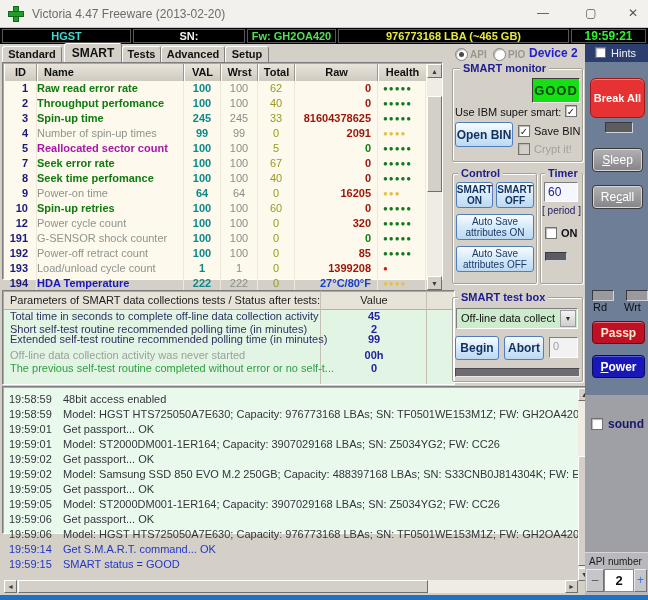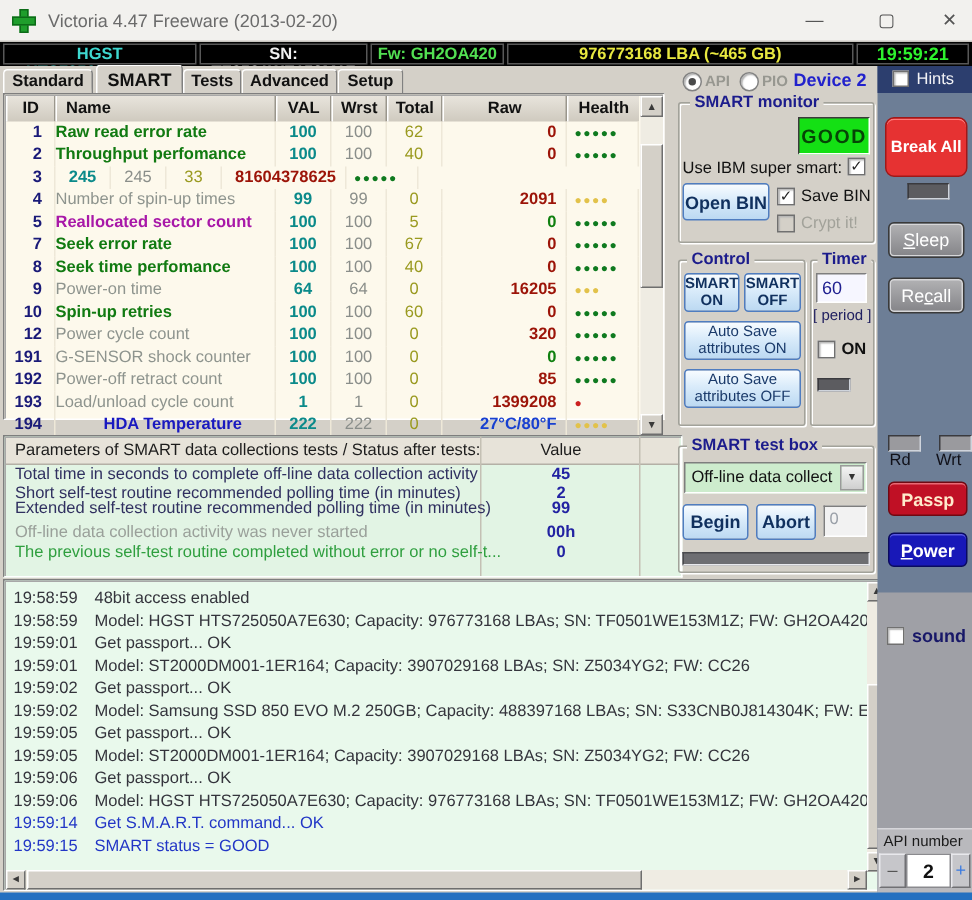--- a/index.html
+++ b/index.html
@@ -61,21 +61,21 @@
   
   .params{left:2px;top:290px;width:453px;height:95px;background:#e2f4e4;}
   .phead{position:absolute;left:1px;top:1px;width:449px;height:17px;background:#e7e3d9;border-bottom:1px solid #b4b0a6;}
   .phead .pl{position:absolute;left:6px;top:2px;font-size:11px;color:#1c1c1c;}
   .pvcol{position:absolute;top:0;height:100%;border-left:1px solid #c4c0b4;}
   .prow{position:absolute;left:1px;width:449px;height:13px;padding-left:42px;}
   .prow .lab{position:absolute;left:6px;top:0;font-size:11px;line-height:13px;white-space:nowrap;}
   .prow .val{position:absolute;left:317px;width:106px;text-align:center;font-size:11px;line-height:13px;color:#2222a2;font-weight:bold;}
   .p-norm{color:#303060;} .p-gray{color:#9aa09a;} .p-green{color:#2f9f3f;}
   
-  .log{left:2px;top:386px;width:590px;height:208px;background:#e9f9ec;}
+  .log{left:2px;top:386px;width:590px;height:148px;background:#e9f9ec;}
   .logline{position:absolute;font-size:11px;white-space:nowrap;line-height:14px;}
   .lt{position:absolute;left:6px;}
   .lm{position:absolute;left:60px;}
   .l-norm{color:#34343c;} .l-blue{color:#2236c6;}
   
   .grp{border:1px solid #a2a29a;border-radius:2px;box-shadow:inset 1px 1px 0 #ffffff,1px 1px 0 #ffffff;}
   .grp-label{position:absolute;font-size:11px;font-weight:bold;color:#1c1c8c;background:#d4d0c8;padding:0 3px;z-index:3;}
   
   .xpbtn{background:linear-gradient(#f8fcff,#d9ebfa 45%,#bcd9f2);border:1px solid #4f7dc0;border-radius:3px;
          color:#10305e;font-weight:bold;text-align:center;display:flex;align-items:center;justify-content:center;cursor:default;}
@@ -154,20 +154,21 @@
           <span class="td c-id" style="width: 33px;">2</span>
           <span class="td c-green" style="width: 147px;">Throughput perfomance</span>
           <span class="td c-val" style="width: 37px;">100</span>
           <span class="td c-wrst" style="width: 37px;">100</span>
           <span class="td c-tresh" style="width: 37px;">40</span>
           <span class="td c-raw-red" style="width: 83px;">0</span>
           <span class="td dots dot-green" style="width: 48px;">●●●●●</span>
         </div>
         <div class="trow" style="top: 48px;">
           <span class="td c-id" style="width: 33px;">3</span>
+          <span class="td c-green" style="width: 147px;">Spin-up time</span>
           <span class="td c-val" style="width: 37px;">245</span>
           <span class="td c-wrst" style="width: 37px;">245</span>
           <span class="td c-tresh" style="width: 37px;">33</span>
           <span class="td c-raw-red" style="width: 83px;">81604378625</span>
           <span class="td dots dot-green" style="width: 48px;">●●●●●</span>
         </div>
         <div class="trow" style="top: 63px;">
           <span class="td c-id" style="width: 33px;">4</span>
           <span class="td c-gray" style="width: 147px;">Number of spin-up times</span>
           <span class="td c-val" style="width: 37px;">99</span>
@@ -252,21 +253,21 @@
           <span class="td c-id" style="width: 33px;">193</span>
           <span class="td c-gray" style="width: 147px;">Load/unload cycle count</span>
           <span class="td c-val" style="width: 37px;">1</span>
           <span class="td c-wrst" style="width: 37px;">1</span>
           <span class="td c-tresh" style="width: 37px;">0</span>
           <span class="td c-raw-red" style="width: 83px;">1399208</span>
           <span class="td dots dot-red" style="width: 48px;">●</span>
         </div>
         <div class="trow" style="top: 213px;">
           <span class="td c-id" style="width: 33px;">194</span>
-          <span class="td c-blue" style="width: 147px; padding-left: 32px;">HDA Temperature</span>
+          <span class="td c-blue" style="width: 147px;">HDA Temperature</span>
           <span class="td c-val" style="width: 37px;">222</span>
           <span class="td c-wrst" style="width: 37px;">222</span>
           <span class="td c-tresh" style="width: 37px;">0</span>
           <span class="td c-raw-blue" style="width: 83px;">27°C/80°F</span>
           <span class="td dots dot-yellow" style="width: 48px;">●●●●</span>
         </div>
       </div>
 
     <div class="sb-track" style="left:424px;top:1px;width:15px;height:226px;">
       <div class="sb-btn" style="left:0;top:0;width:15px;height:14px;">

